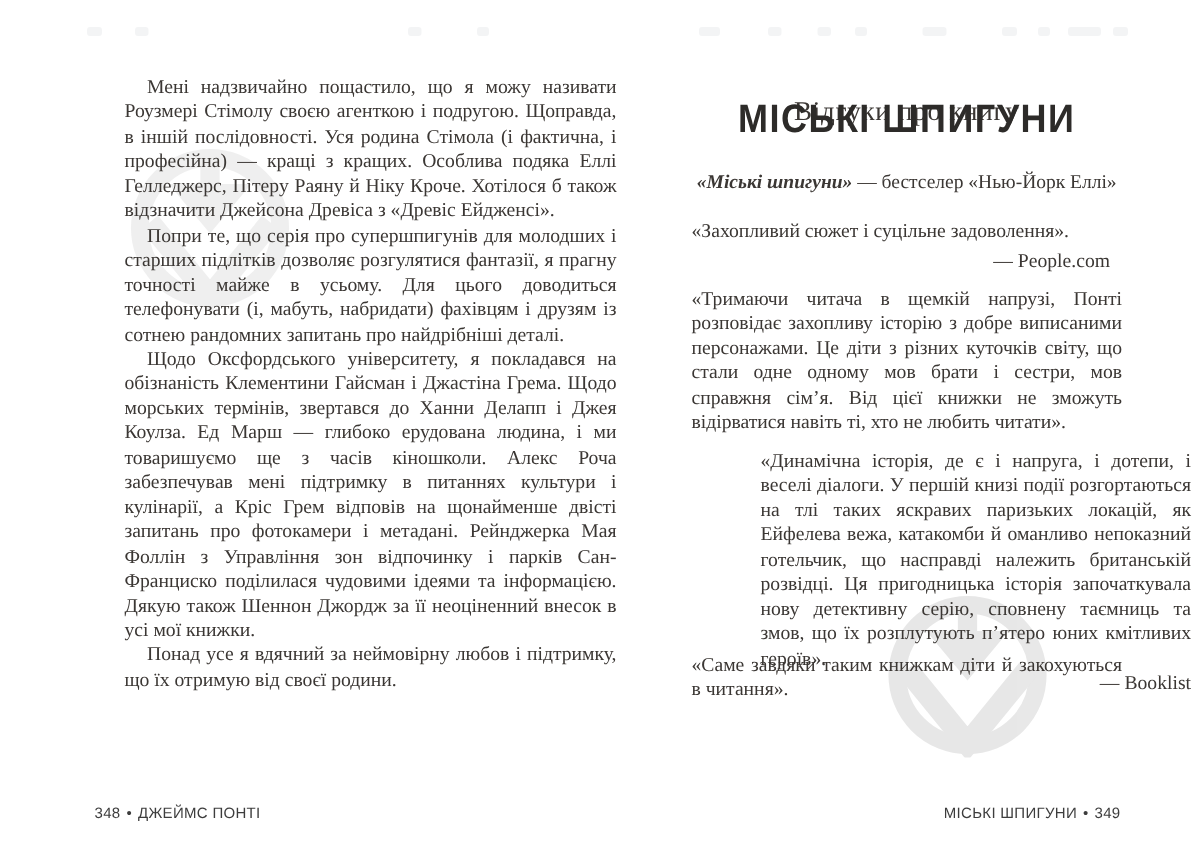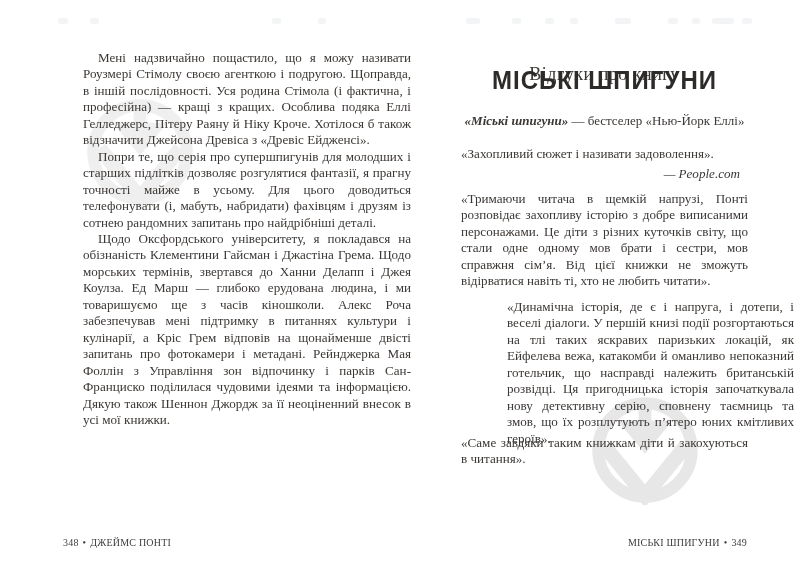--- a/index.html
+++ b/index.html
@@ -27,31 +27,31 @@
   .book-title{
     top:65px;text-align:center;
     font-family:"Liberation Sans", sans-serif;font-weight:bold;
     font-size:24px;letter-spacing:1px;color:#2d2b29;
     transform:scaleY(1.1);transform-origin:top center;white-space:nowrap;
   }
   .tagline{top:113px;text-align:center;font-size:13px;}
   .tagline .lead{font-weight:bold;font-style:italic;}
   .review{font-size:13.1px;line-height:16.45px;}
   .review .quote{text-align:justify;margin:0;}
-  .review .attr{text-align:right;font-style:italic;margin:0;}
+  .review .attr{text-align:right;margin:0;}
   .review .attr.upright{font-style:normal;}
   .r1{top:146px;}
   .r1 .attr{margin-top:4px;padding-right:8px;}
   .r2{top:191px;}
   .r3{top:299px;margin-left:46px;}
   .r4{top:435px;}
   
   .foot{
     position:absolute;top:537px;
-    font-family:Liberation Serif, serif;
+    font-family:Liberation Sans, sans-serif;
     font-size:10px;letter-spacing:0.2px;color:#3d3d3d;white-space:nowrap;
   }
   .foot-left{left:63px;}
   .foot-right{right:52px;text-align:right;margin-left:12px;}
   .foot .sep{padding:0 4px;}
 </style>
 </head>
 <body>
 
 <div class="artifact" style="left:58px;top:18px;width:10px;height:6px;"></div>
@@ -79,45 +79,47 @@
   <circle cx="60" cy="60" r="51" fill="none" stroke="#8a8a8a" stroke-width="13"></circle>
   <rect x="53" y="6" width="14" height="28" fill="#8a8a8a"></rect>
   <path d="M30 28 L90 28 L60 64 Z" fill="#8a8a8a"></path>
   <path d="M16 56 L60 110 L104 56" fill="none" stroke="#8a8a8a" stroke-width="16"></path>
 </svg>
 
 <div class="left-text">
   <p>Мені надзвичайно пощастило, що я можу називати Роузмері Стімолу своєю агенткою і подругою. Щоправда, в іншій послідовності. Уся родина Стімола (і фактична, і професійна) — кращі з кращих. Особлива подяка Еллі Гелледжерс, Пітеру Раяну й Ніку Кроче. Хотілося б також відзначити Джейсона Древіса з «Древіс Ейдженсі».</p>
   <p>Попри те, що серія про супершпигунів для молодших і старших підлітків дозволяє розгулятися фантазії, я прагну точності майже в усьому. Для цього доводиться телефонувати (і, мабуть, набридати) фахівцям і друзям із сотнею рандомних запитань про найдрібніші деталі.</p>
   <p>Щодо Оксфордського університету, я покладався на обізнаність Клементини Гайсман і Джастіна Грема. Щодо морських термінів, звертався до Ханни Делапп і Джея Коулза. Ед Марш — глибоко ерудована людина, і ми товаришуємо ще з часів кіношколи. Алекс Роча забезпечував мені підтримку в питаннях культури і кулінарії, а Кріс Грем відповів на щонайменше двісті запитань про фотокамери і метадані. Рейнджерка Мая Фоллін з Управління зон відпочинку і парків Сан-Франциско поділилася чудовими ідеями та інформацією. Дякую також Шеннон Джордж за її неоціненний внесок в усі мої книжки.</p>
+  <p>Понад усе я вдячний за неймовірну любов і підтримку, що їх отримую від своєї родини.</p>
 </div>
 
 <div class="foot foot-left">
   <span>348</span><span class="sep">•</span><span>ДЖЕЙМС ПОНТІ</span>
 </div>
 
 <div class="rcol kicker">Відгуки про книгу</div>
 
 <div class="rcol book-title">МІСЬКІ ШПИГУНИ</div>
 
 <div class="rcol tagline">
   <span class="lead">«Міські шпигуни»</span><span> — бестселер «Нью-Йорк Еллі»</span>
 </div>
 
 <div class="rcol review r1">
-  <p class="quote">«Захопливий сюжет і називати задоволення».</p>
+  <p class="quote">«Захопливий сюжет і суцільне задоволення».</p>
   <p class="attr">— People.com</p>
 </div>
 
 <div class="rcol review r2">
   <p class="quote">«Тримаючи читача в щемкій напрузі, Понті розповідає захопливу історію з добре виписаними персонажами. Це діти з різних куточків світу, що стали одне одному мов брати і сестри, мов справжня сім’я. Від цієї книжки не зможуть відірватися навіть ті, хто не любить читати».</p>
 </div>
 
 <div class="rcol review r3">
   <p class="quote">«Динамічна історія, де є і напруга, і дотепи, і веселі діалоги. У першій книзі події розгортаються на тлі таких яскравих паризьких локацій, як Ейфелева вежа, катакомби й оманливо непоказний готельчик, що насправді належить британській розвідці. Ця пригодницька історія започаткувала нову детективну серію, сповнену таємниць та змов, що їх розплутують п’ятеро юних кмітливих героїв».</p>
+  <p class="attr">— Booklist</p>
 </div>
 
 <div class="rcol review r4">
   <p class="quote">«Саме завдяки таким книжкам діти й закохуються в читання».</p>
 </div>
 
 <div class="foot foot-right">
   <span>МІСЬКІ ШПИГУНИ</span><span class="sep">•</span><span>349</span>
 </div>
 

